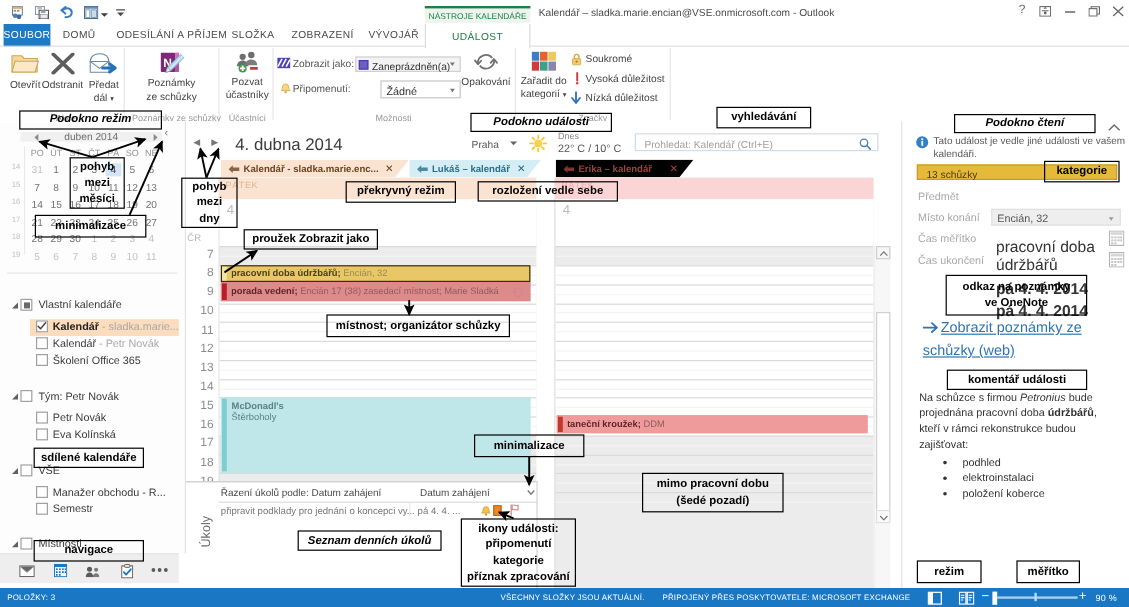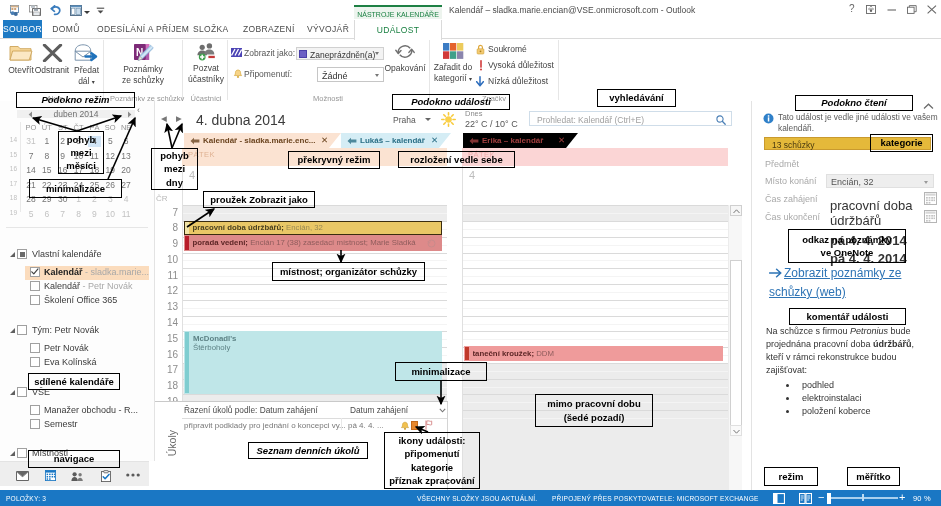--- a/index.html
+++ b/index.html
@@ -681,21 +681,21 @@
       <span style="position:absolute;left:7px;top:2px;font-size:8.5px;color:#4a3a10">13 schůzky</span>
     </div>
   <div id="rpfields">
       <div class="rplabel" style="left:8px;top:58px">Předmět</div>
       <div class="rpvalue" style="left:73px;top:58px">pracovní doba údržbářů</div>
       <div class="rplabel" style="left:8px;top:75px">Místo konání</div>
       <div style="position:absolute;left:69px;top:73px;width:108px;height:14px;background:#eeeeee;border:1px solid #e0e0e0">
         <span style="position:absolute;left:4px;top:2px;font-size:9px;color:#555">Encián, 32</span>
         <span style="position:absolute;right:5px;top:5.5px;width:0;height:0;border-left:2.5px solid transparent;border-right:2.5px solid transparent;border-top:3px solid #9a9a9a"></span>
       </div>
-      <div class="rplabel" style="left:8px;top:93px">Čas zahájení</div>
+      <div class="rplabel" style="left:8px;top:93px">Čas měřítko</div>
       <div class="rpvalue" style="left: 73px; top: 93px; font-weight: bold;">pá 4. 4. 2014</div>
       <span style="position:absolute;left:167px;top:91px">
         <svg width="13" height="13" viewBox="0 0 13 13">
           <rect x="0.5" y="0.5" width="12" height="12" fill="#fff" stroke="#b5b5b5"></rect>
           <rect x="1.5" y="1.5" width="10" height="2.2" fill="#d6d6d6"></rect>
           <g fill="#c4c4c4">
             <rect x="2" y="5" width="1.8" height="1.6"></rect>
             <rect x="4.6" y="5" width="1.8" height="1.6"></rect>
             <rect x="7.2" y="5" width="1.8" height="1.6"></rect>
             <rect x="9.5" y="5" width="1.5" height="1.6"></rect>

